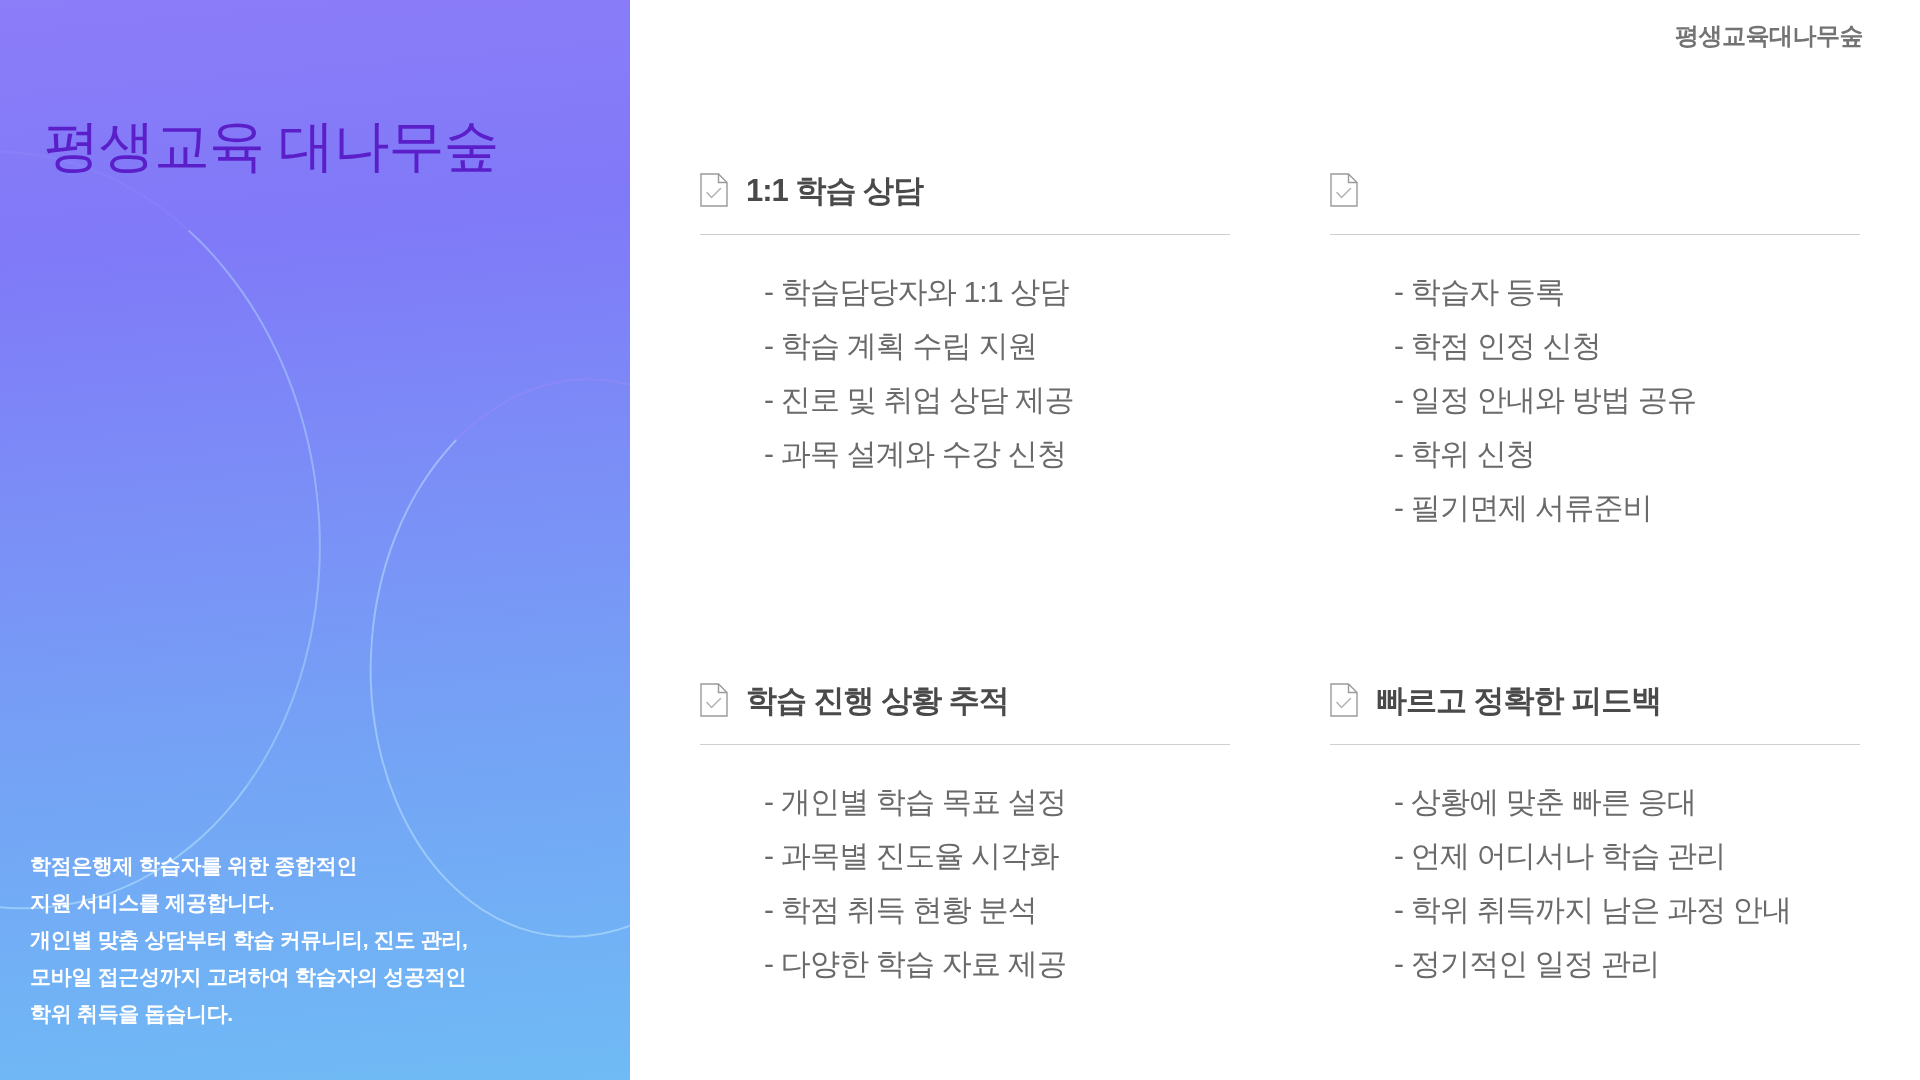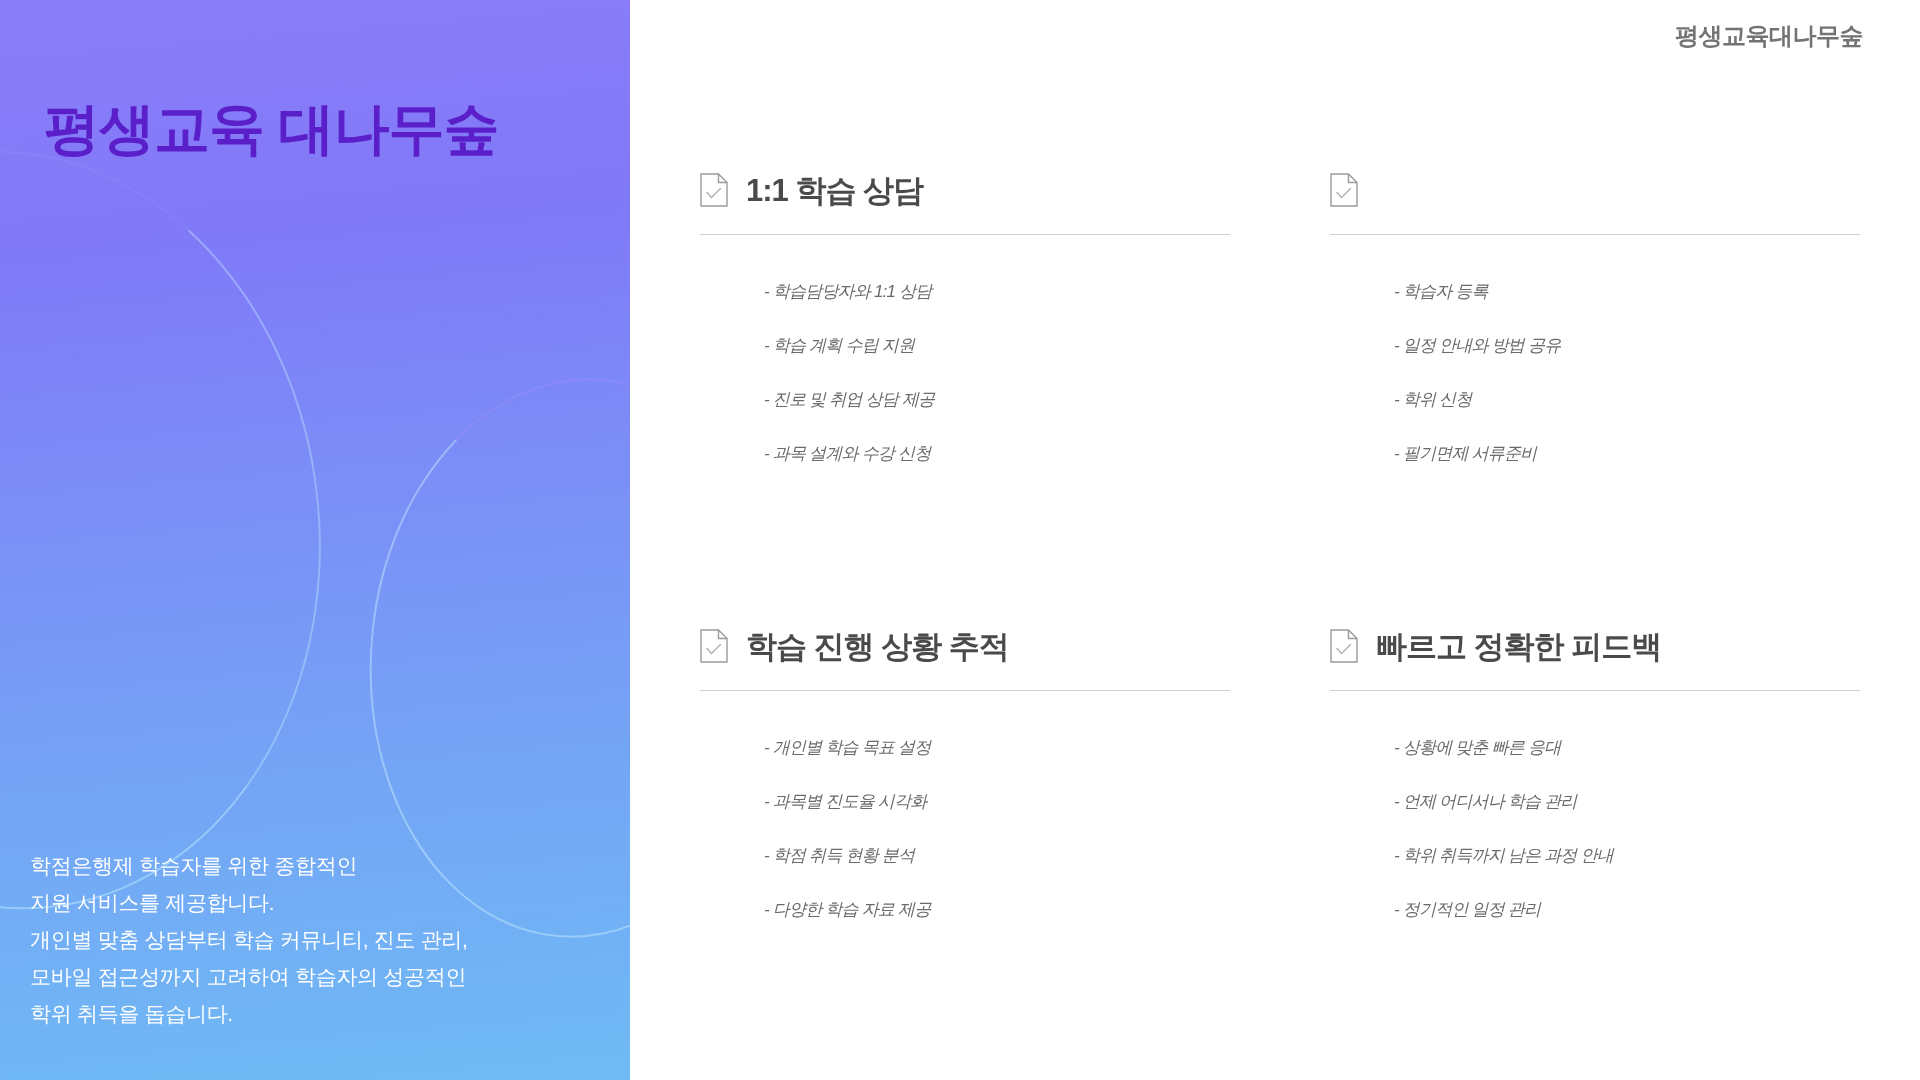--- a/index.html
+++ b/index.html
@@ -37,32 +37,33 @@
   .deco-arc-2 {
     left:370px; top:378px;
     width:420px; height:560px;
     border-radius:50%;
     border:2px solid rgba(205,240,255,0.45);
     border-right-color:rgba(205,240,255,0.04);
     border-top-color:rgba(160,140,250,0.38);
     transform:rotate(4deg);
   }
   .brand-title {
-    position:absolute; left:44px; top:92px;
-    font-size:56px; font-weight:700;
+    position:absolute; left:44px; top:109px;
+    font-size:56px; font-weight:400;
     letter-spacing:-1px;
     color:#5A1FC9;
     white-space:nowrap;
   }
   .left-desc {
     position:absolute; left:30px; bottom:48px;
     color:#ffffff;
     font-size:21px;
     line-height:37px;
     letter-spacing:-0.3px;
+    font-weight:bold;
   }
   .left-desc div { white-space:nowrap; }
 
   
   .corner-brand {
     position:absolute; right:57px; top:20px;
     font-size:24px; font-weight:700;
     color:#737373;
     letter-spacing:-0.5px;
   }
@@ -97,26 +98,25 @@
     height:1px;
     width:530px;
     background:#cfcfcf;
   }
   .bullets {
     list-style:none;
     margin-top:30px;
     padding-left:64px;
   }
   .bullets li {
-    font-size:17px;
+    font-size:30px;
     color:#6a6a6a;
     line-height:54px;
     letter-spacing:-0.8px;
     white-space:nowrap;
-    font-style:italic;
   }
 </style>
 </head>
 <body>
 
 <div class="slide">
 
   <div class="left-panel">
     <div class="deco deco-arc-1"></div>
     <div class="deco deco-arc-2"></div>
@@ -158,20 +158,21 @@
       <div class="card-head">
         <svg class="doc-icon" viewBox="0 0 28 34">
           <path d="M1 1 H18.5 L27 9.5 V33 H1 Z" fill="#ffffff" stroke="#9a9a9a" stroke-width="1.4"></path>
           <path d="M18.5 1 L18.5 9.5 L27 9.5" fill="none" stroke="#9a9a9a" stroke-width="1.4"></path>
           <path d="M7 19.5 L11.5 24.5 L20.5 15.5" fill="none" stroke="#b3b3b3" stroke-width="1.5" stroke-linecap="round" stroke-linejoin="round"></path>
         </svg>
       </div>
       <div class="divider"></div>
       <ul class="bullets">
         <li>- 학습자 등록</li>
+        <li>- 학점 인정 신청</li>
         <li>- 일정 안내와 방법 공유</li>
         <li>- 학위 신청</li>
         <li>- 필기면제 서류준비</li>
       </ul>
     </div>
 
     <div class="card r2">
       <div class="card-head">
         <svg class="doc-icon" viewBox="0 0 28 34">
           <path d="M1 1 H18.5 L27 9.5 V33 H1 Z" fill="#ffffff" stroke="#9a9a9a" stroke-width="1.4"></path>

